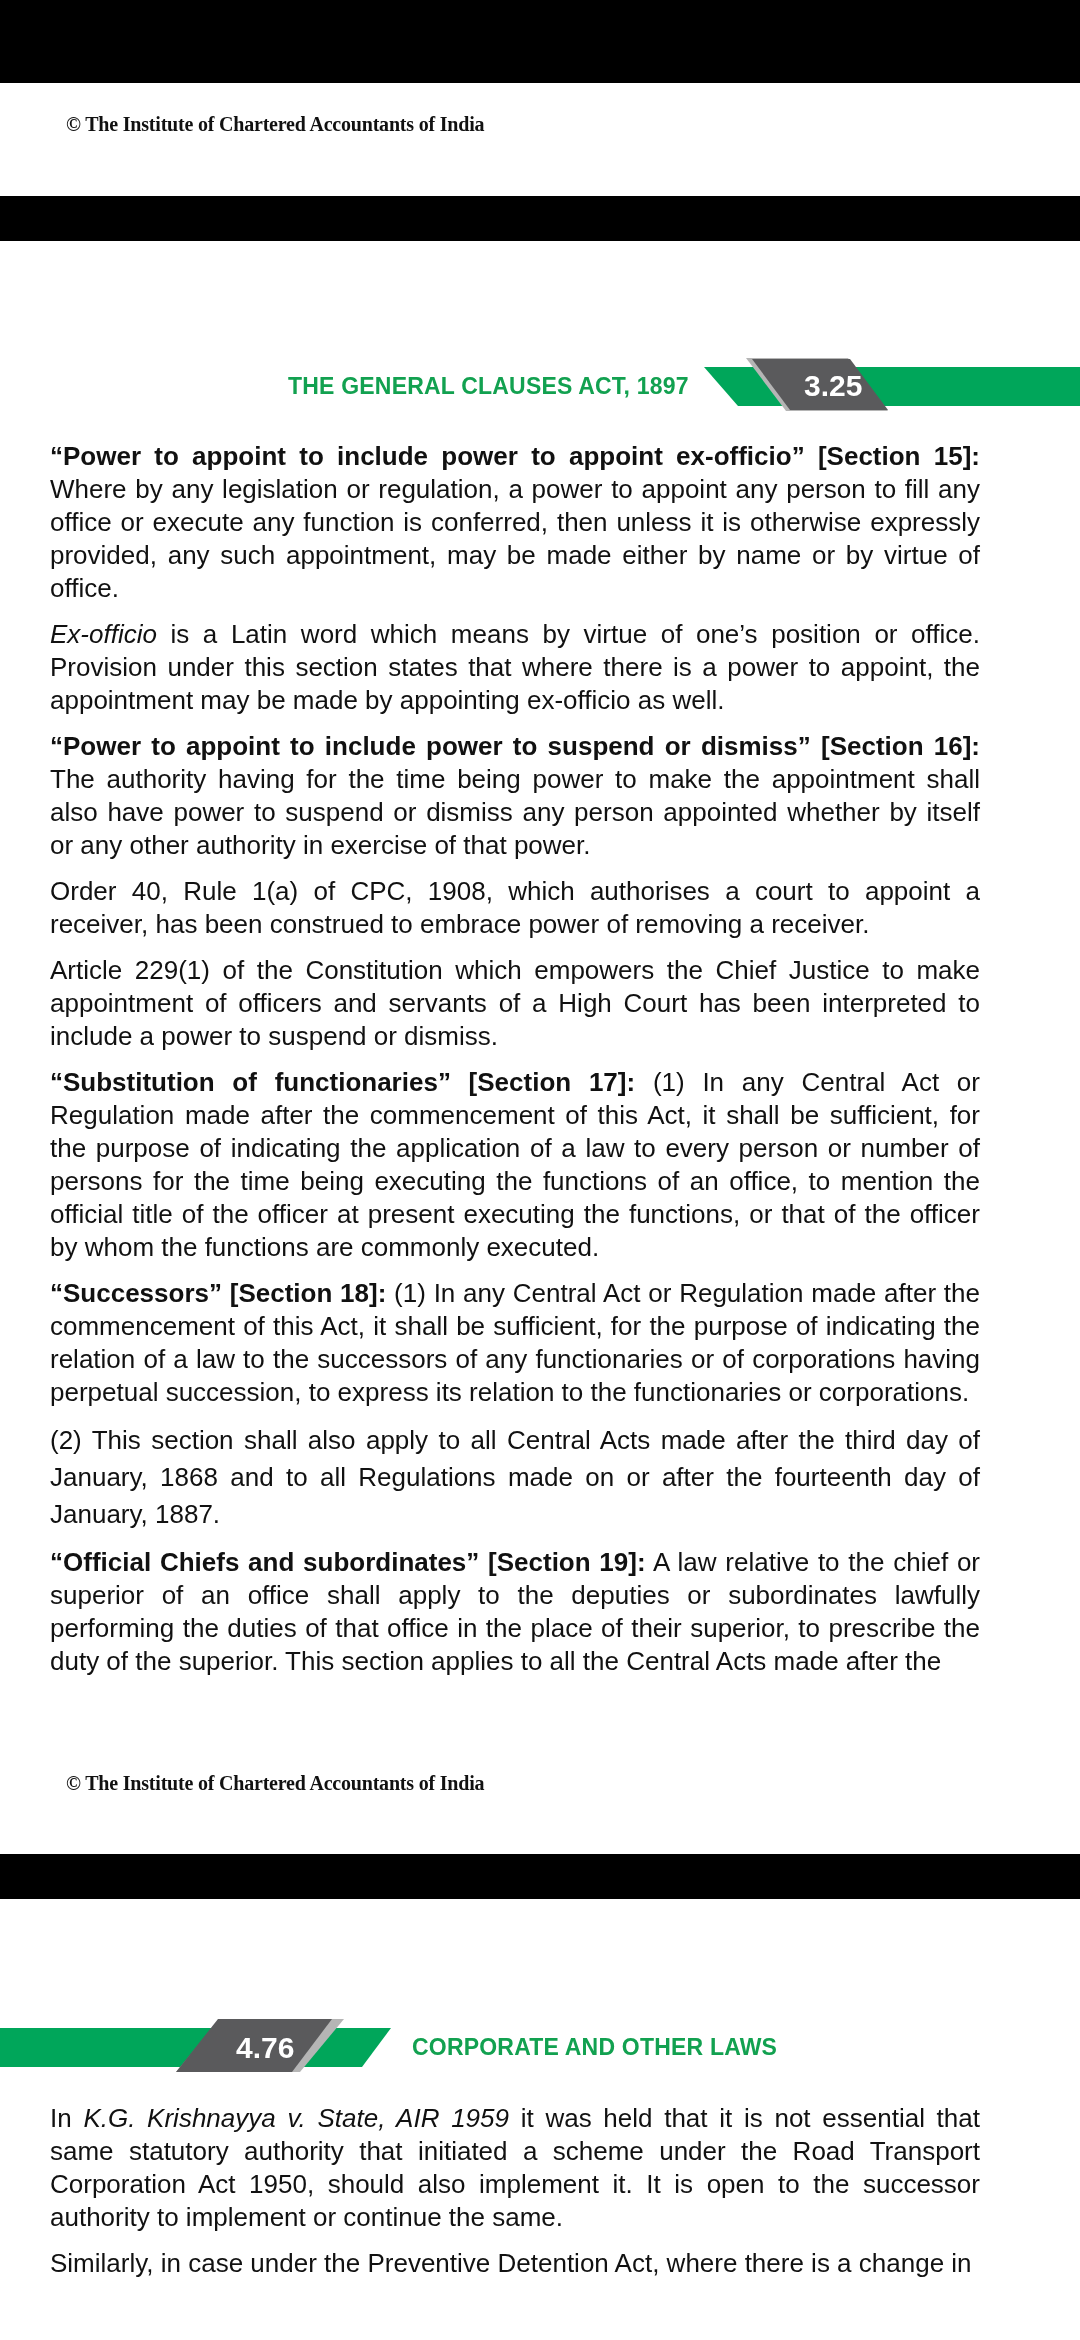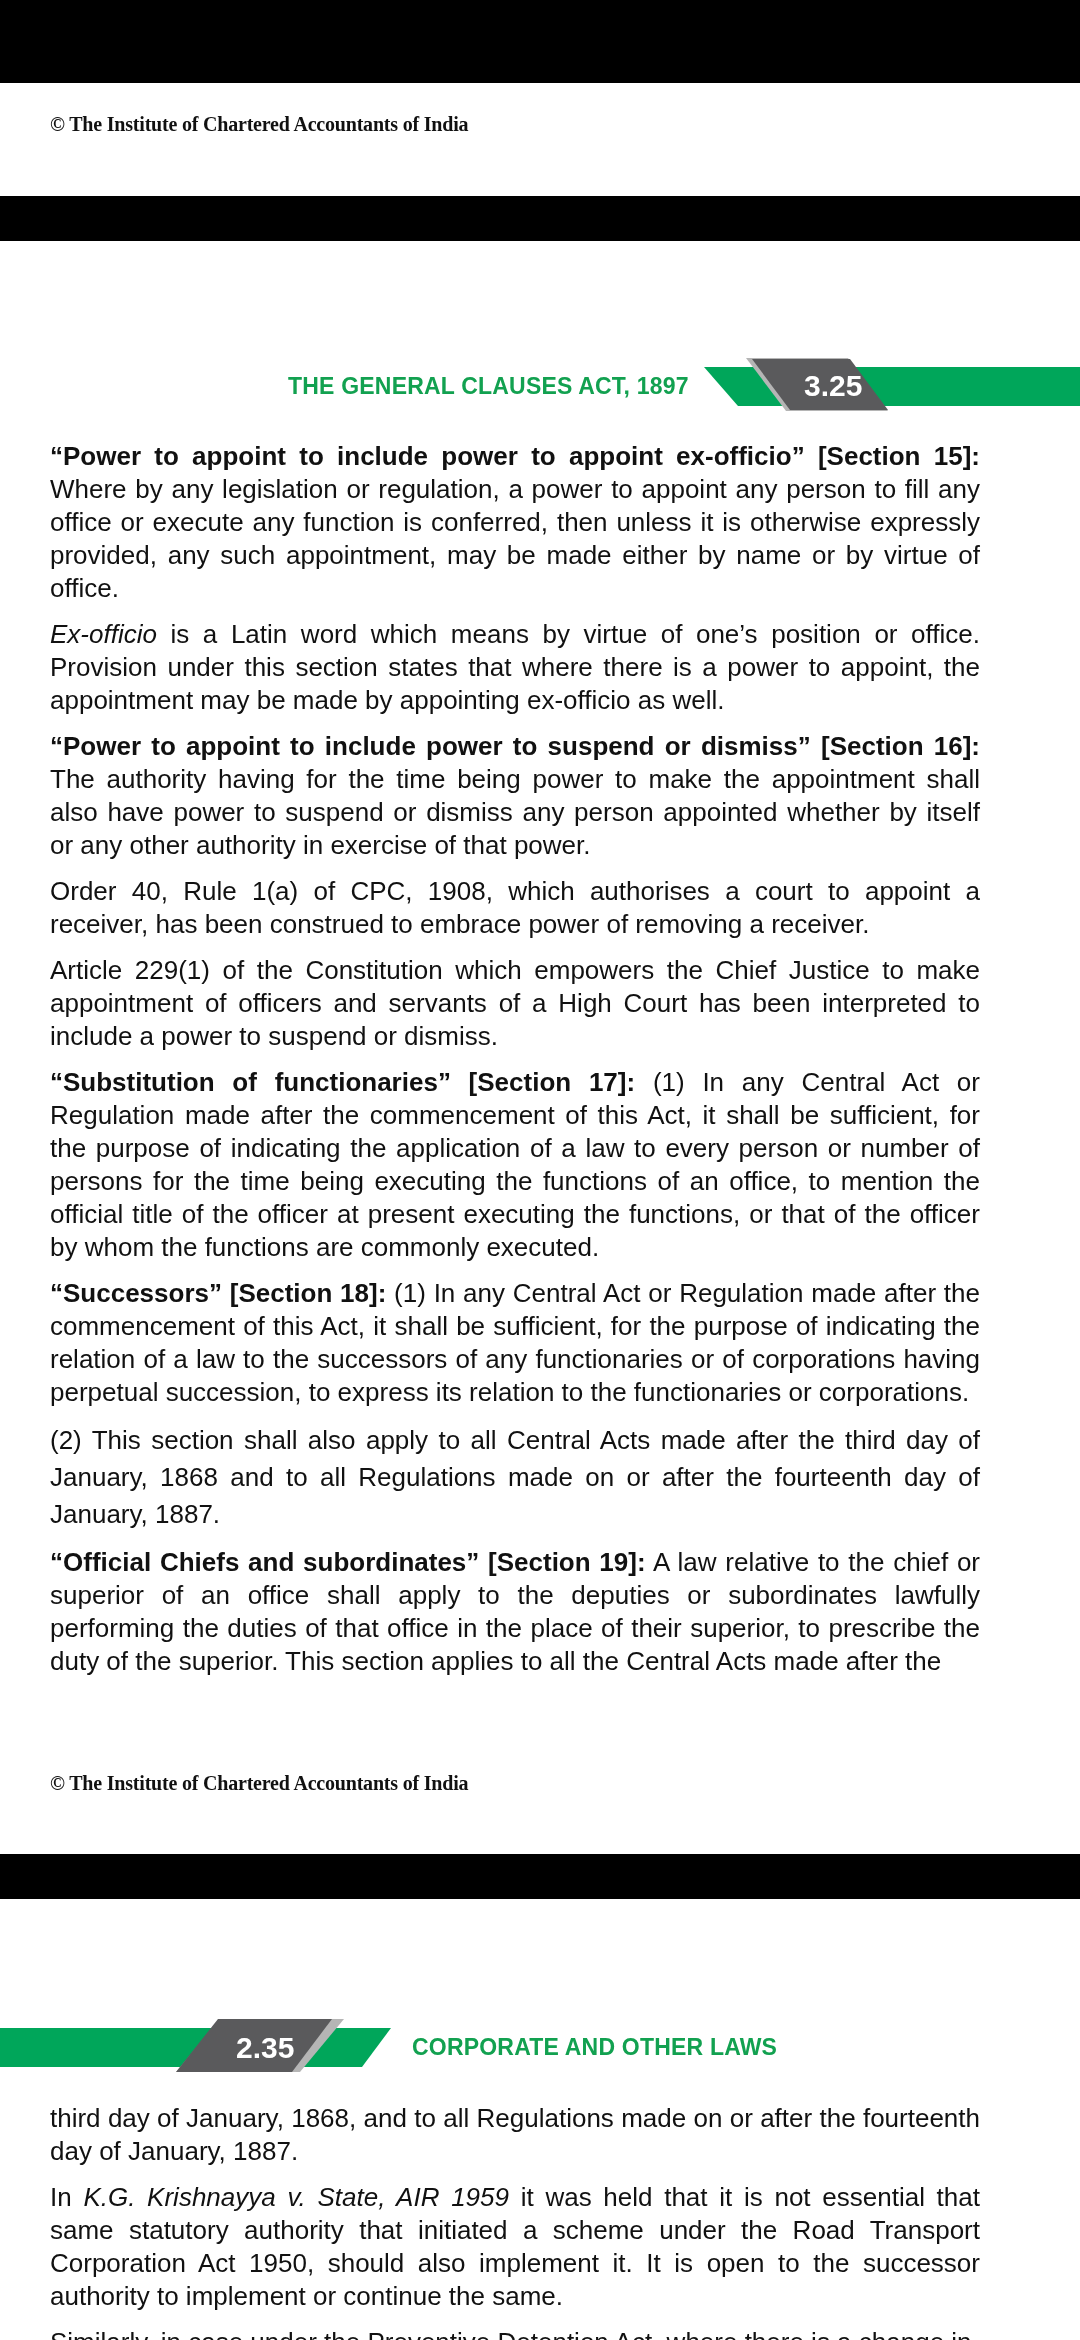--- a/index.html
+++ b/index.html
@@ -2,21 +2,21 @@
 <html><head>
 <meta charset="utf-8">
 <style>
   html, body { margin: 0; padding: 0; }
   body {
     width: 1080px; height: 2340px; overflow: hidden; position: relative;
     background: #ffffff; font-family: "Liberation Sans", sans-serif; color: #111;
   }
   .black-bar { position: absolute; left: 0; width: 1080px; background: #000; }
   .copyright {
-    position: absolute; left: 50px;
+    position: absolute; left: 66px;
     font-family: "Liberation Serif", serif; font-weight: bold; font-size: 20px;
     color: #111; letter-spacing: -0.2px;
   }
   .banner { position: absolute; left: 0; width: 860px; height: 60px; }
   .banner svg { position: absolute; left: 0; top: 0; }
   .banner-title {
     position: absolute; font-weight: bold; font-size: 23px; color: #12a150;
     letter-spacing: 0.2px; white-space: nowrap;
   }
   .page-num {
@@ -64,21 +64,20 @@
 <div class="copyright" style="top:1772px;">© The Institute of Chartered Accountants of India</div>
 
 <div class="black-bar" style="top:1854px;height:45px;"></div>
 
 <div class="banner" style="top:2019px;">
   <svg width="1080" height="60">
     <polygon points="0,9 391,9 362,48 0,48" fill="#00a65a"></polygon>
     <polygon points="220,0 344,0 300,53 176,53" fill="#b5b5b5"></polygon>
     <polygon points="218,0 332,0 292,53 176,53" fill="#5a5a5c"></polygon>
   </svg>
-  <span class="page-num" style="left:236px;top:12px;">2.35</span>
+  <span class="page-num" style="left:236px;top:12px;">4.76</span>
   <span class="banner-title" style="left:412px;top:15px;">CORPORATE AND OTHER LAWS</span>
 </div>
 
 <div class="content" style="top:2102px;">
-  <p>third day of January, 1868, and to all Regulations made on or after the fourteenth day of January, 1887.</p>
   <p><span>In </span><i>K.G. Krishnayya v. State, AIR 1959</i><span> it was held that it is not essential that same statutory authority that initiated a scheme under the Road Transport Corporation Act 1950, should also implement it. It is open to the successor authority to implement or continue the same.</span></p>
   <p>Similarly, in case under the Preventive Detention Act, where there is a change in</p>
 </div>
 
 </body></html>

